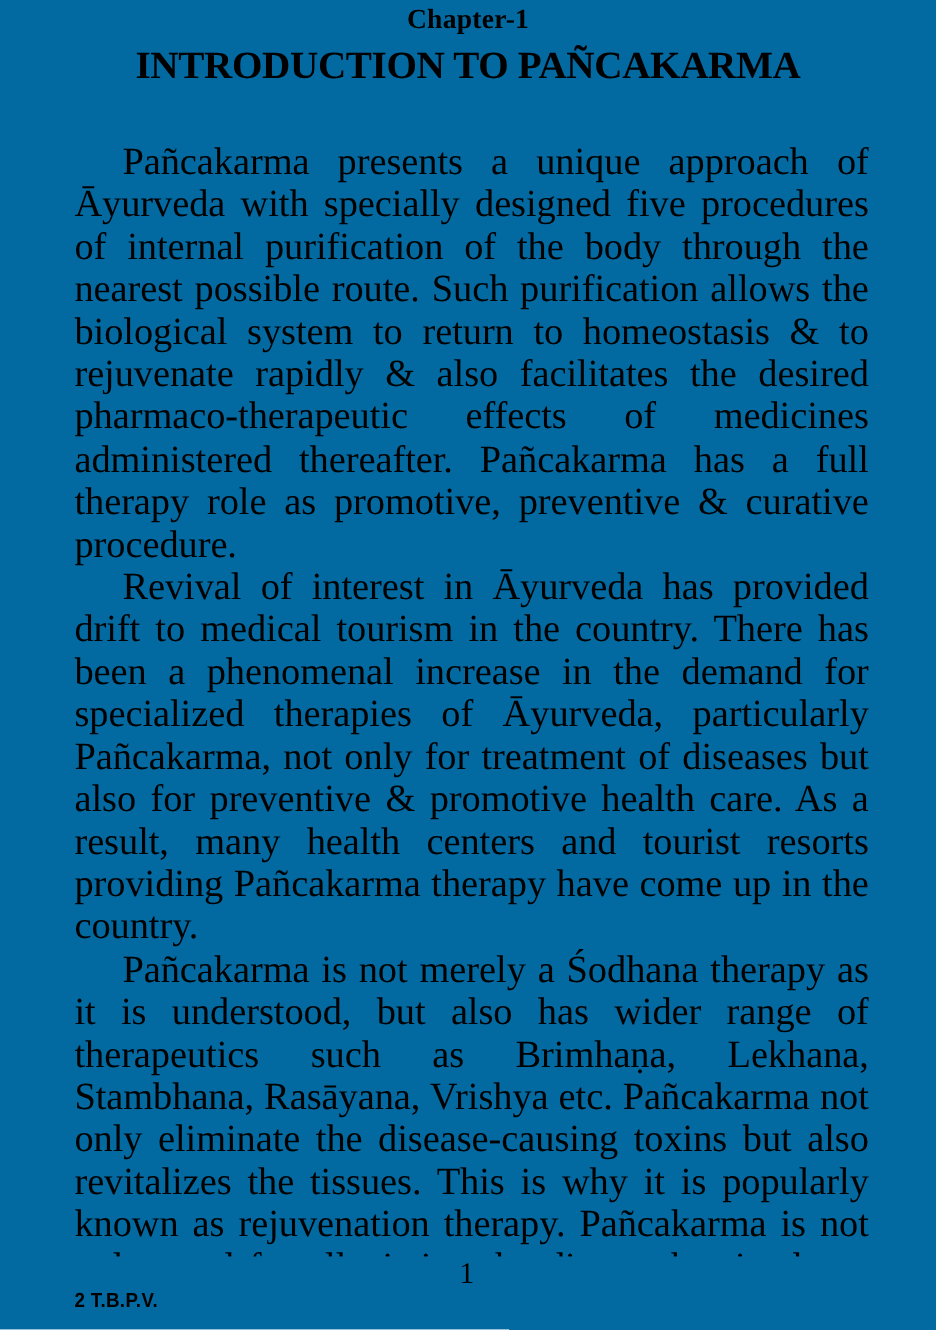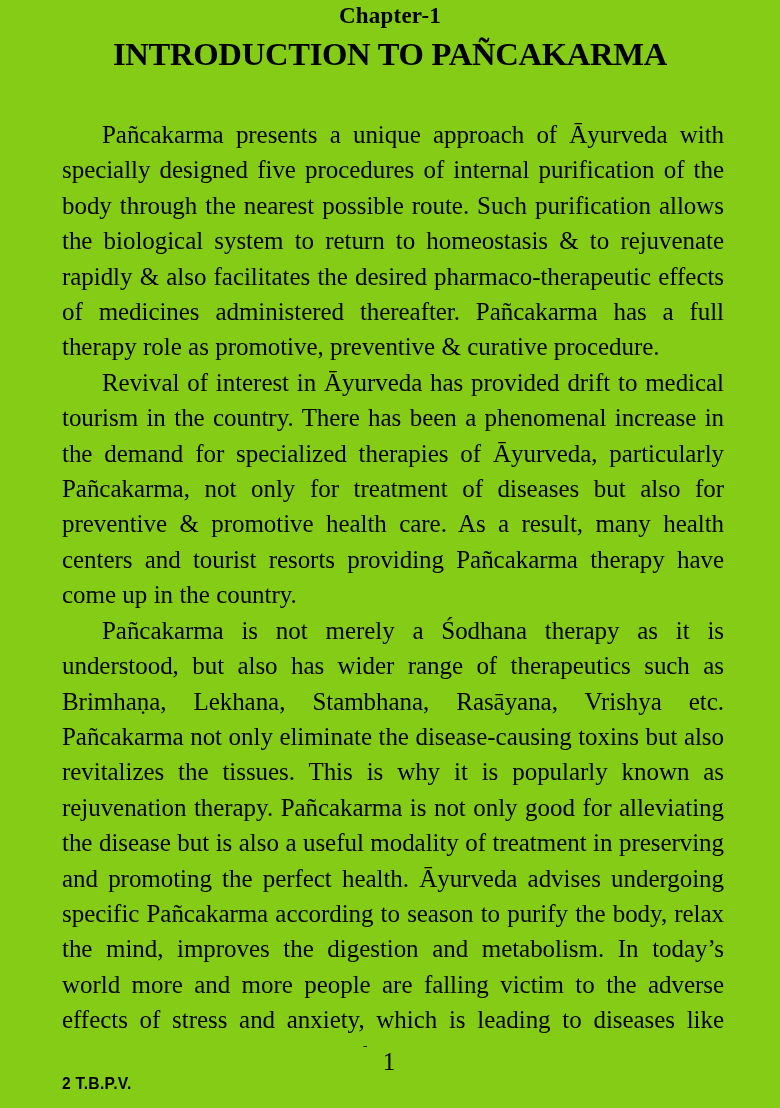--- a/index.html
+++ b/index.html
@@ -5,21 +5,21 @@
   html, body {
     margin: 0;
     padding: 0;
     background: #ffffff;
   }
 
   .page {
     position: relative;
     width: 780px;
     height: 1108px;
-    background: #84cc16;
+    background: #0369a1;
     overflow: hidden;
     font-family: "Liberation Serif", "DejaVu Serif", serif;
     color: #000000;
     -webkit-font-smoothing: none;
   }
 
   
   .chapter-label {
     position: absolute;
     top: 2px;
@@ -54,21 +54,21 @@
     width: 662px;
     height: 930px;
     overflow: hidden;
   }
 
   .body-column p {
     margin: 0;
     text-align: justify;
     text-justify: inter-word;
     text-indent: 40px;
-    font-size: 25px;
+    font-size: 32px;
     line-height: 35.4px;
     letter-spacing: -0.05px;
     word-spacing: 0.2px;
     hyphens: none;
   }
 
   
   .footer-left {
     position: absolute;
     left: 62px;

